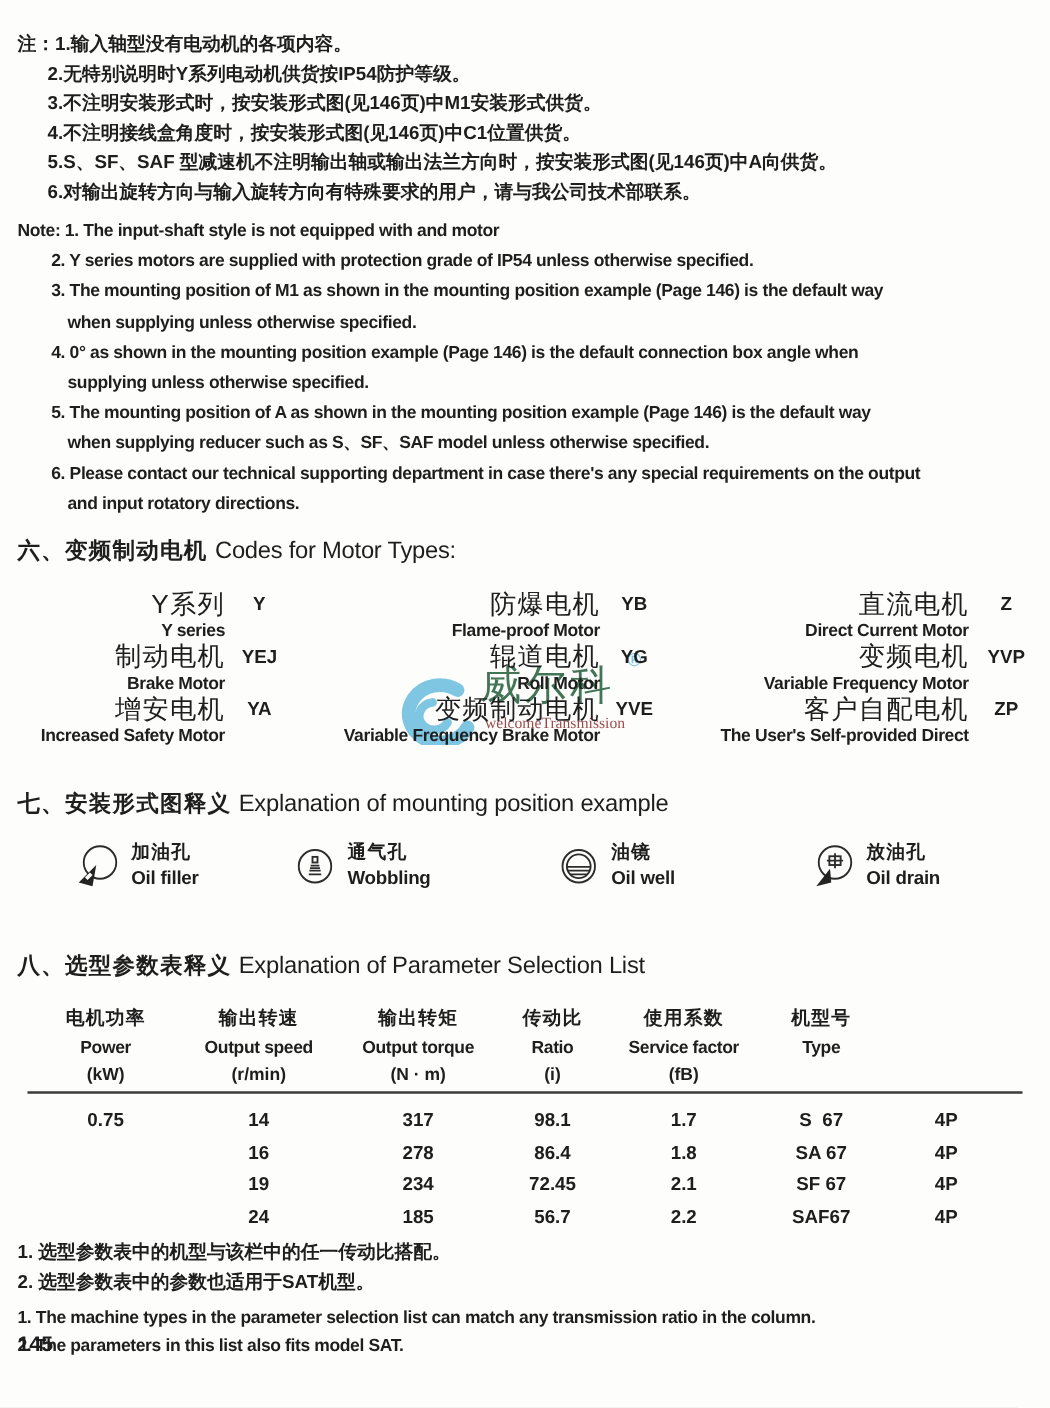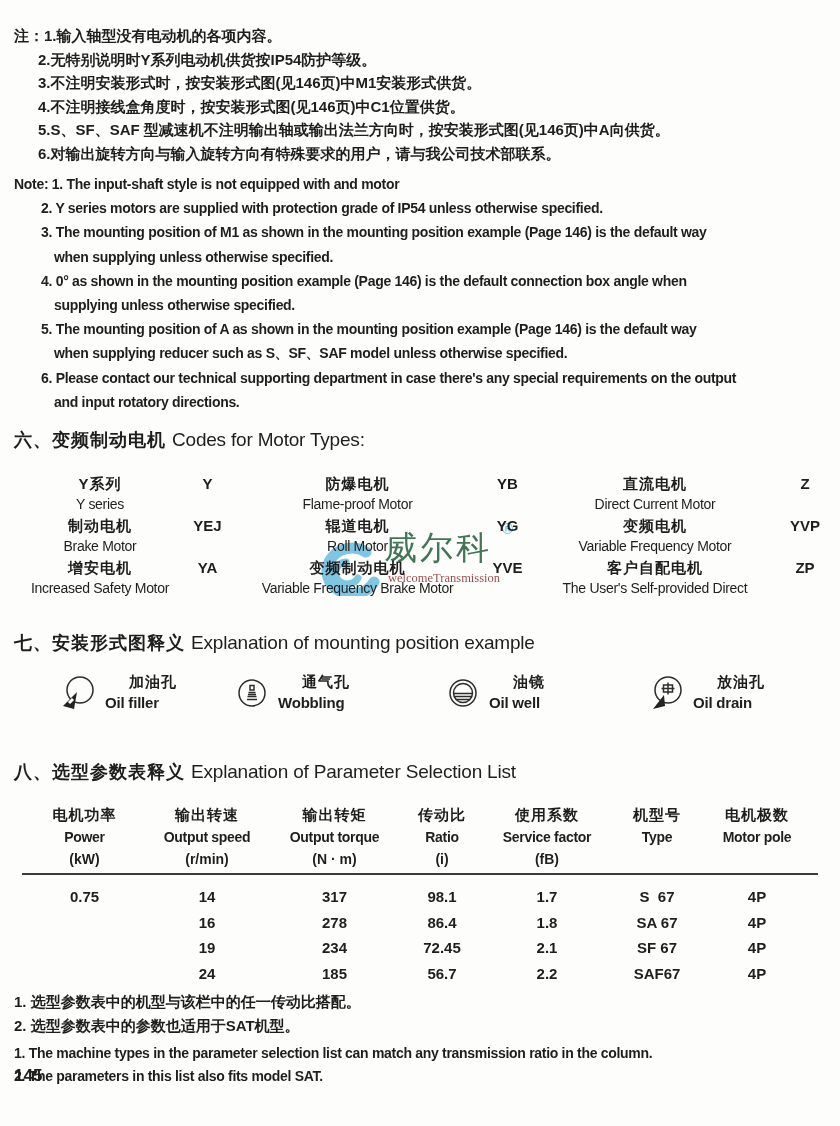--- a/index.html
+++ b/index.html
@@ -25,34 +25,34 @@
   #s6-head{top:428px;}
   #s7-head{top:631px;}
   #s8-head{top:760px;}
   
   .motor-grid{
     position:absolute;top:474px;left:20px;display:grid;
     grid-template-columns:160px 55px 245px 55px 240px 60px;
     grid-auto-rows:42px;
   }
   .mt-name{text-align:center;}
-  .mt-name .zh{font-size:15px;font-weight:700;line-height:20px;letter-spacing:1px;}
-  .mt-name .en{font-size:14px;font-weight:400;line-height:21px;letter-spacing:-0.3px;}
+  .mt-name .zh{font-size:21px;font-weight:400;line-height:20px;letter-spacing:1px;text-align:right;}
+  .mt-name .en{font-size:14px;font-weight:700;line-height:21px;letter-spacing:-0.3px;text-align:right;}
   .mt-code{font-size:15px;font-weight:700;line-height:20px;text-align:center;}
   
   .watermark{position:absolute;left:310px;top:518px;width:230px;height:78px;z-index:0;opacity:0.8;}
   .wm-swirl{position:absolute;left:4px;top:22px;}
   .wm-brand{position:absolute;left:74px;top:8px;font-size:33px;font-weight:400;letter-spacing:3px;color:#14532d;white-space:nowrap;}
   .wm-reg{position:absolute;left:192px;top:2px;font-size:15px;font-weight:700;color:#5fb9dc;}
   .wm-tag{position:absolute;left:78px;top:53px;font-size:12.5px;color:#7f1d1d;font-family:"Liberation Serif",serif;white-space:nowrap;}
   
   .mount-row{position:absolute;top:672px;left:0;width:840px;height:52px;}
   .mount-item{position:absolute;display:flex;align-items:flex-start;}
   .mount-item .labels{margin-left:9px;}
-  .mount-item .zh{font-size:15px;font-weight:700;line-height:20px;letter-spacing:1px;margin-left:24px;}
+  .mount-item .zh{font-size:15px;font-weight:700;line-height:20px;letter-spacing:1px;}
   .mount-item .en{font-size:15px;font-weight:700;line-height:21px;letter-spacing:-0.2px;}
   #mi-0{left:60px;} #mi-1{left:235px;} #mi-2{left:446px;} #mi-3{left:648px;}
   .m-icon{margin-top:3px;}
   
   .param-table{position:absolute;top:804px;left:22px;width:796px;}
   .pt-grid{display:grid;grid-template-columns:125px 120px 135px 80px 130px 90px 110px;}
   .pt-h{text-align:center;}
   .pt-h .zh{font-size:15px;font-weight:700;line-height:22px;letter-spacing:1px;}
   .pt-h .en{font-size:14px;font-weight:700;line-height:22px;letter-spacing:-0.3px;}
   .pt-h .unit{font-size:14px;font-weight:700;line-height:22px;min-height:22px;}
@@ -254,25 +254,20 @@
         <div class="pt-h">
           <div class="zh">使用系数</div>
           <div class="en">Service factor</div>
           <div class="unit">(fB)</div>
         </div>
         <div class="pt-h">
           <div class="zh">机型号</div>
           <div class="en">Type</div>
           <div class="unit"></div>
         </div>
-        <div class="pt-h">
-          <div class="zh">电机极数</div>
-          <div class="en">Motor pole</div>
-          <div class="unit"></div>
-        </div>
       </div>
       <div class="pt-rule"></div>
       <div class="pt-grid">
         <div class="pt-cell">0.75</div>
         <div class="pt-cell">14</div>
         <div class="pt-cell">317</div>
         <div class="pt-cell">98.1</div>
         <div class="pt-cell">1.7</div>
         <div class="pt-cell">S  67</div>
         <div class="pt-cell">4P</div>

